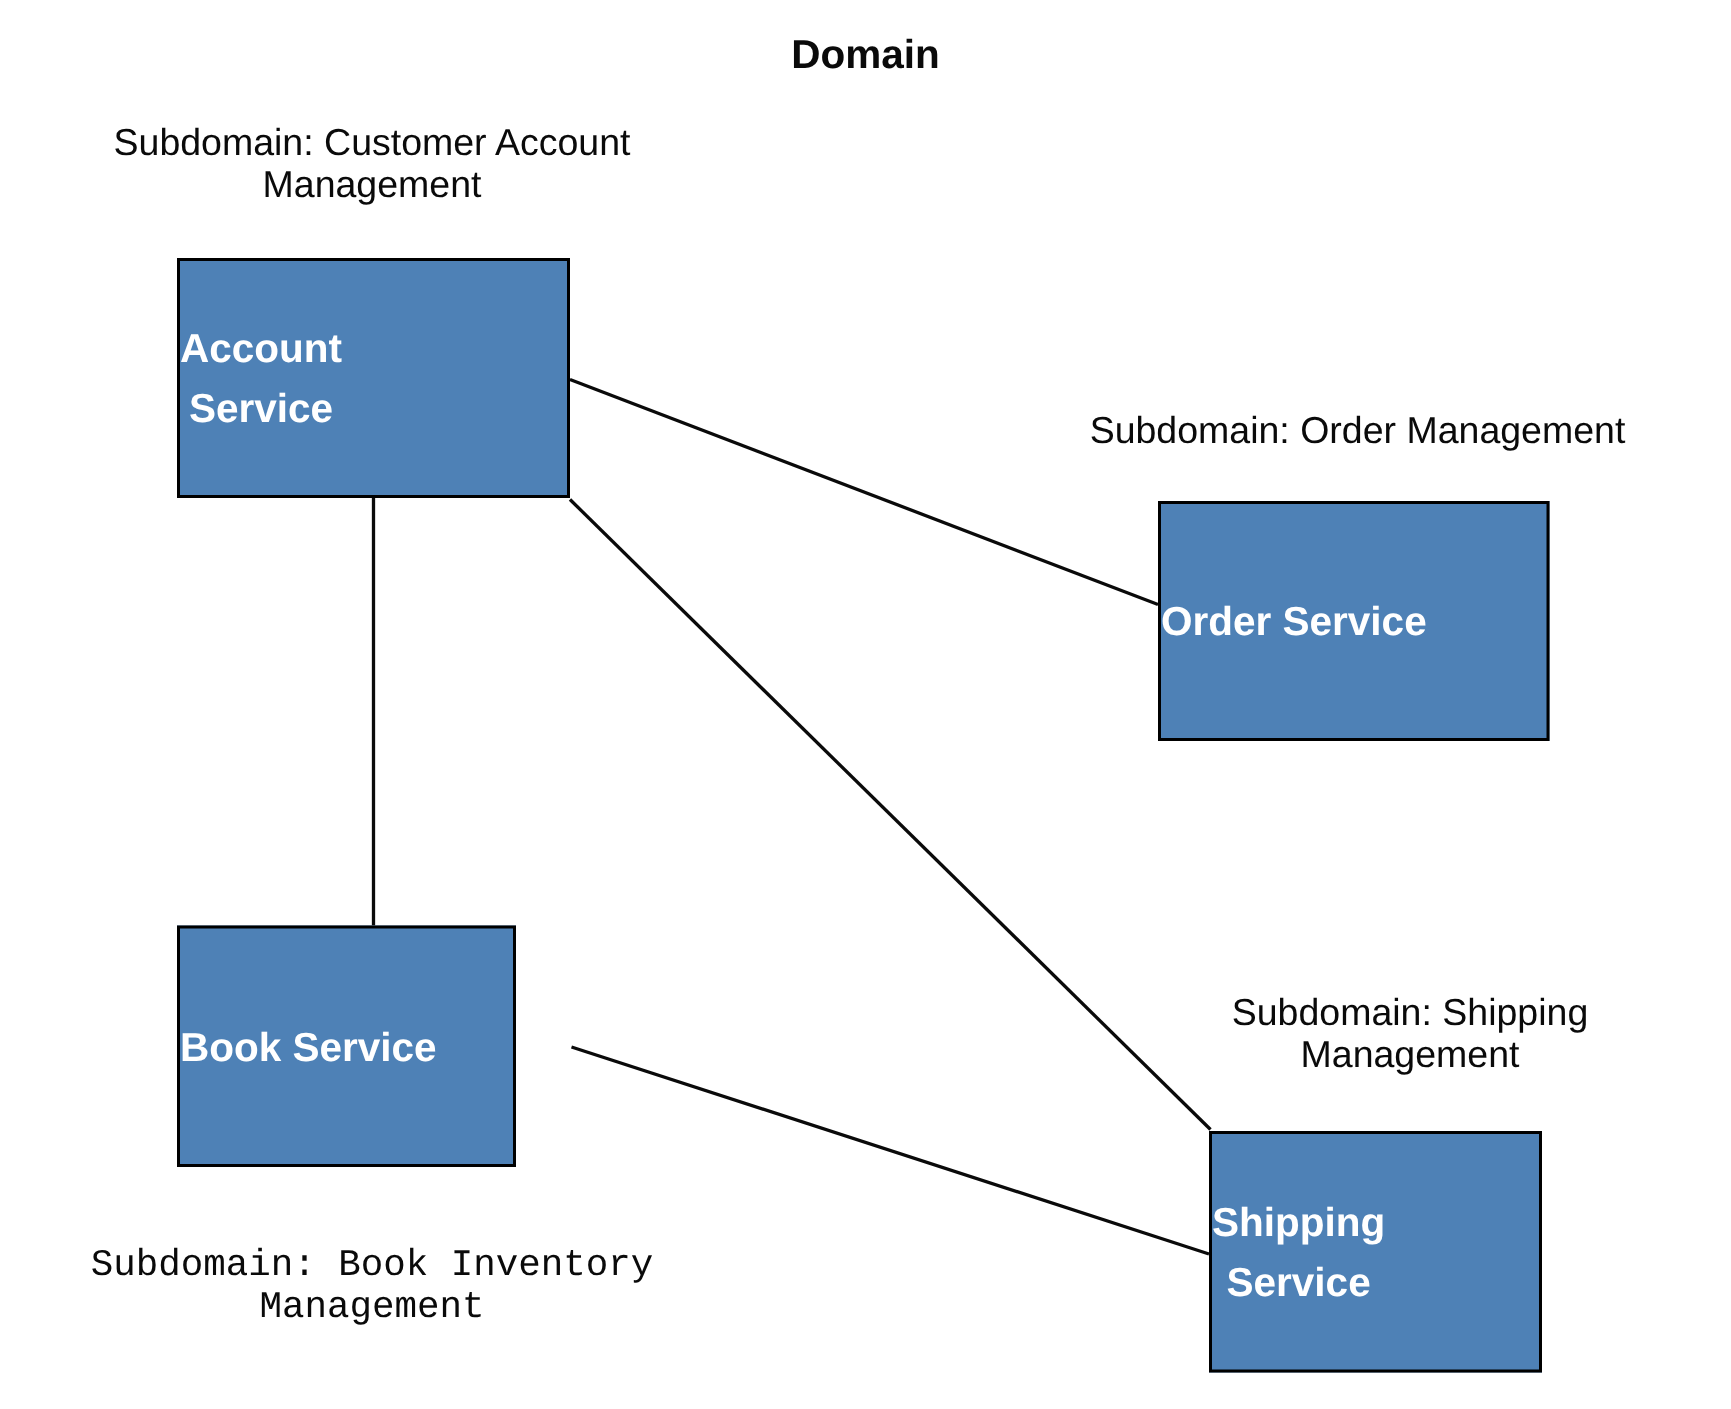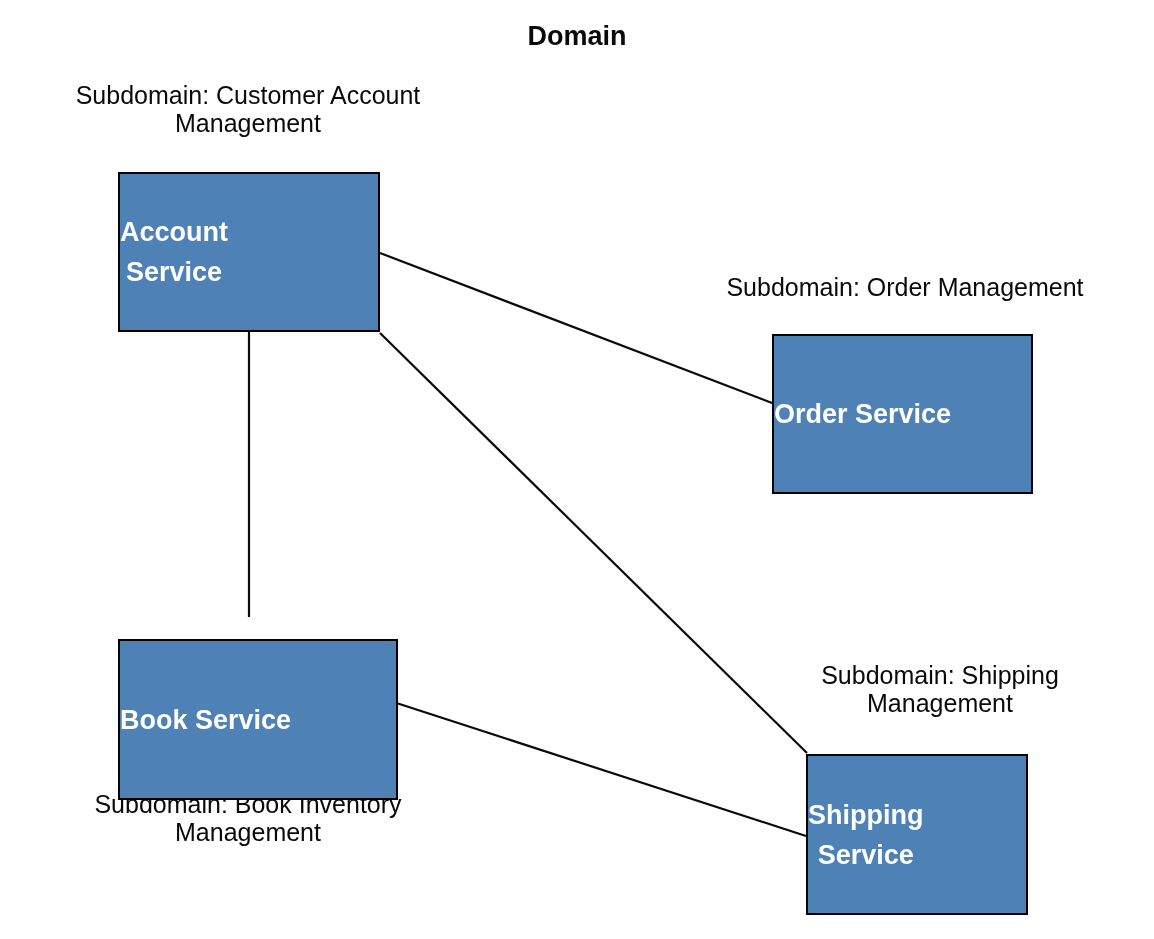--- a/index.html
+++ b/index.html
@@ -48,40 +48,40 @@
     position: absolute;
     text-align: center;
     font-size: 25px;
     line-height: 28px;
     color: var(--label-text);
     white-space: pre-line;
   }
   .sublabel.sub-customer { left: 8px;   top: 81px;  width: 480px; }
   .sublabel.sub-order    { left: 675px; top: 273px; width: 460px; }
   .sublabel.sub-shipping { left: 710px; top: 661px; width: 460px; }
-  .sublabel.sub-book     { left: 8px;   top: 790px; width: 480px; }
+  .sublabel.sub-book     { left: 8px;   top: 830px; width: 480px; font-family: Liberation Mono, monospace; }
   .node {
     position: absolute;
     background: var(--node-fill);
     border: 2px solid var(--node-border);
     display: flex;
     align-items: center;
     justify-content: flex-start;
     text-align: center;
   }
   .node .node-label {
     color: var(--node-text);
     font-size: 27px;
     font-weight: bold;
     line-height: 40px;
     white-space: pre-line;
   }
   .node.node-account  { left: 118px; top: 172px; width: 262px; height: 160px; }
   .node.node-order    { left: 772px; top: 322px; width: 261px; height: 160px; margin-top: 12px; }
-  .node.node-book     { left: 118px; top: 639px; width: 280px; height: 161px; }
+  .node.node-book     { left: 118px; top: 617px; width: 226px; height: 161px; }
   .node.node-shipping { left: 806px; top: 754px; width: 222px; height: 161px; }
 </style>
 </head>
 <body>
 
 <div class="canvas">
 
   <svg class="edge-layer" viewBox="0 0 1154 939" xmlns="http://www.w3.org/2000/svg">
     <line x1="380" y1="253" x2="772" y2="403"></line>
     <line x1="249" y1="332" x2="249" y2="617"></line>

